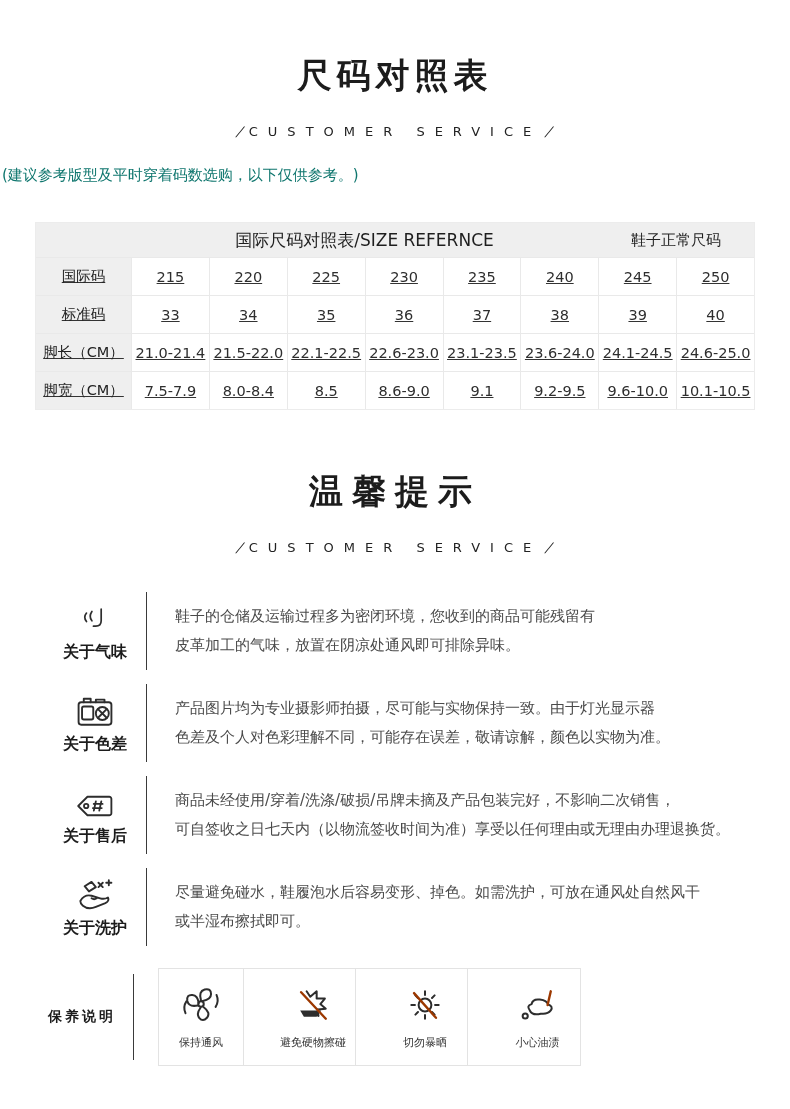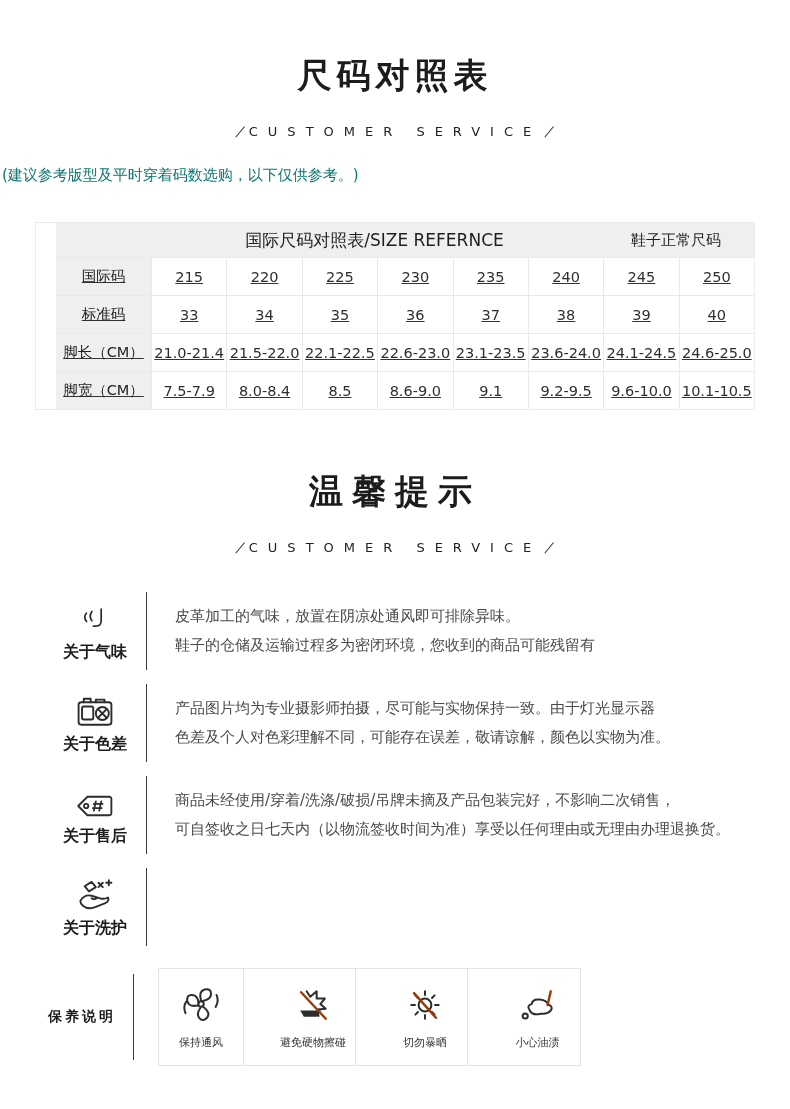--- a/index.html
+++ b/index.html
@@ -25,21 +25,20 @@
   .sec-sub .txt{letter-spacing:10px;font-weight:500;}
   .sec-sub .slash{font-style:italic;font-weight:500;padding:0 2px;transform:skewX(-18deg);display:inline-block;}
   .note{
     text-align:left;font-size:15px;color:#0f766e;margin:27px 2px 0;line-height:1.4;
   }
 
   
   .size-table{
     width:720px;margin:36px auto 0;border:1px solid #ececec;box-sizing:border-box;
     font-size:15px;
-    padding-left:20px;
   }
   .thead{
     display:flex;align-items:center;height:34px;background:#efefef;color:#1e1e1e;
   }
   .th-spacer{width:95px;flex:none;}
   .th-main{flex:1;text-align:center;font-size:17px;}
   .th-right{width:156px;flex:none;text-align:center;font-size:15px;}
   .trow{display:flex;height:37px;border-top:1px solid #e9e9e9;text-decoration:underline;}
   .tlabel{
     width:95px;flex:none;background:#efefef;display:flex;align-items:center;justify-content:center;
@@ -166,22 +165,22 @@
           <svg width="38" height="34" viewBox="0 0 48 44">
             <path class="ico" d="M13 13 q-4.5 5.5 0 11"></path>
             <path class="ico" d="M20 11 q-4.5 6.5 0 12"></path>
             <path class="ico" d="M32 8 v15 q0 7 -7 7 h-3"></path>
           </svg>
         </span>
         <span class="tip-label">关于气味</span>
       </div>
       <div class="tip-divider"></div>
       <div class="tip-text">
+        <div>鞋子的仓储及运输过程多为密闭环境，您收到的商品可能残留有</div>
         <div>皮革加工的气味，放置在阴凉处通风即可排除异味。</div>
-        <div>鞋子的仓储及运输过程多为密闭环境，您收到的商品可能残留有</div>
       </div>
     </div>
 
     <div class="tip">
       <div class="tip-left">
         <span class="tip-icon">
           <svg width="42" height="38" viewBox="0 0 48 44">
             <rect class="ico" x="5" y="13" width="38" height="26" rx="3"></rect>
             <path class="ico" d="M11 13 v-4 h8 v4"></path>
             <path class="ico" d="M25 13 v-3 h10 v3"></path>
@@ -224,20 +223,24 @@
             <path class="ico" d="M12 13 l8 -5 5 6 -8 5 z"></path>
             <path class="ico" d="M28 9 l5 5 M33 9 l-5 5" stroke-width="1.8"></path>
             <path class="ico" d="M40 6 v6 M37 9 h6" stroke-width="1.8"></path>
             <path class="ico" d="M7 30 q5 -8 13 -6 l10 3 q5 1.5 9 -1 q2 4 -3 6.5 l-11 4.5 q-9 3.5 -15 -1.5 q-3 -2.5 -3 -5.5"></path>
             <path class="ico" d="M20 27 q3 2 6 0" stroke-width="1.8"></path>
           </svg>
         </span>
         <span class="tip-label">关于洗护</span>
       </div>
       <div class="tip-divider"></div>
+      <div class="tip-text">
+        <div>尽量避免碰水，鞋履泡水后容易变形、掉色。如需洗护，可放在通风处自然风干</div>
+        <div>或半湿布擦拭即可。</div>
+      </div>
     </div>
 
   </div>
 
   <div class="care">
     <div class="care-label">保养说明</div>
     <div class="care-divider"></div>
 
     <div class="care-grid">
 

